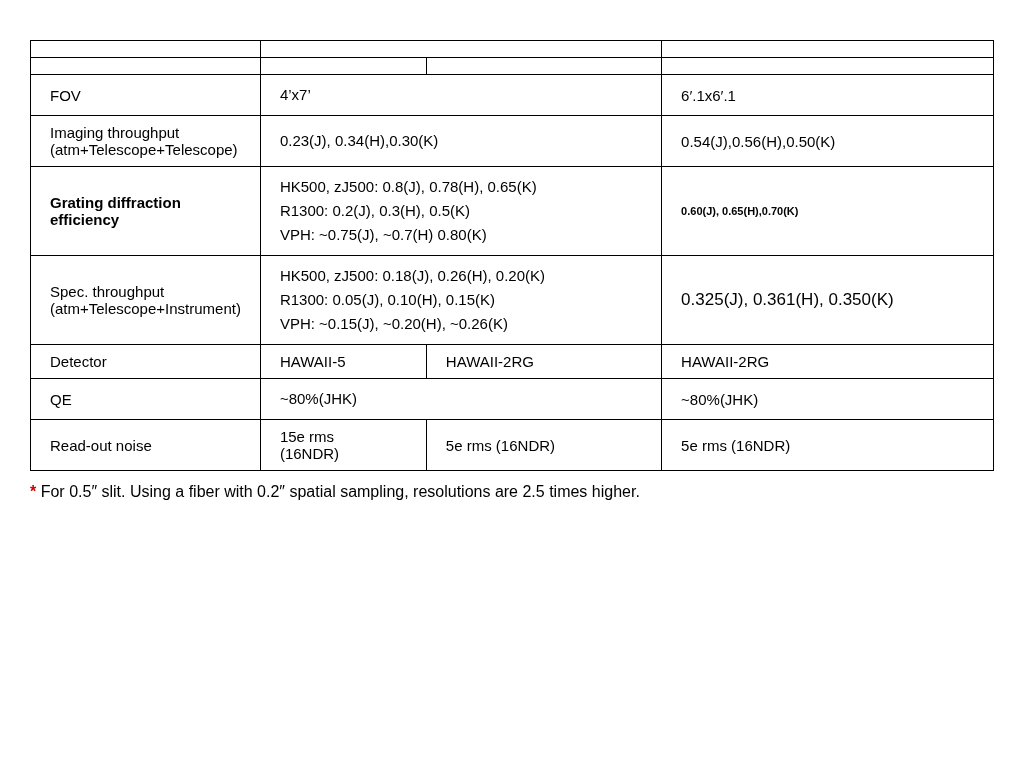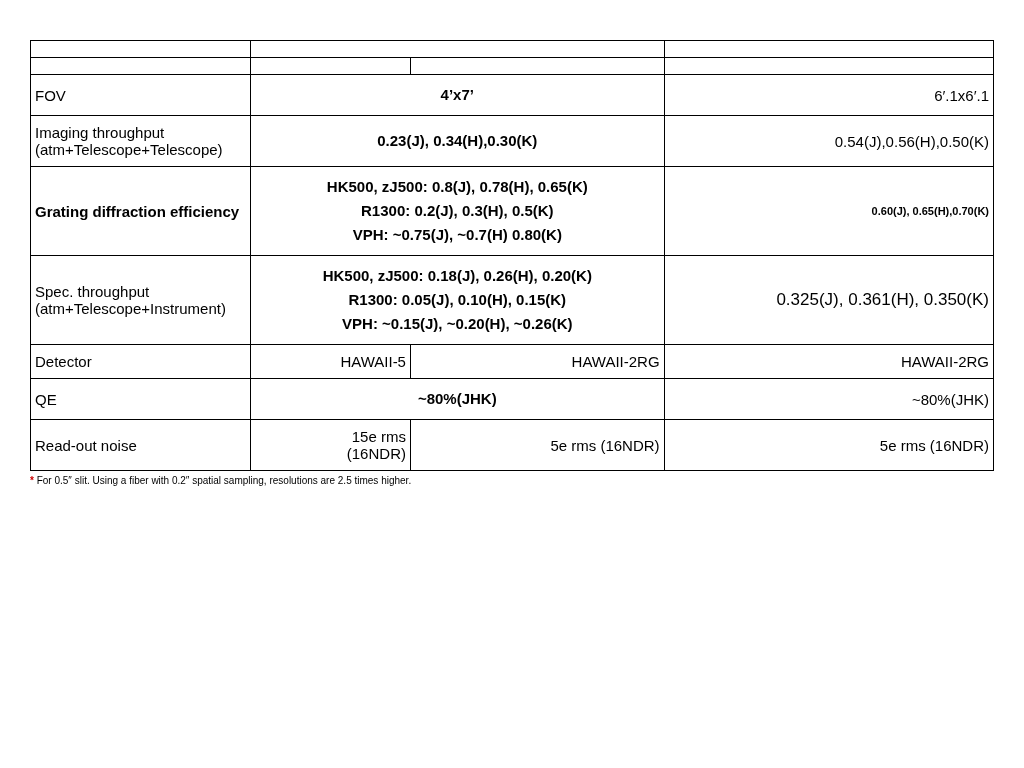--- a/index.html
+++ b/index.html
@@ -19,51 +19,49 @@
     }
     table {
       width: 100%;
       border-collapse: collapse;
       border: 1px solid #000;
       font-size: 15px;
       color: #000;
     }
     th, td {
       border: 1px solid #000;
-      padding: 8px 4px;
+      padding: 8px 19px;
       vertical-align: middle;
     }
     .header-moircs {
       text-align: center;
       font-weight: normal;
     }
     .header-mosfire {
       text-align: center;
       font-weight: normal;
     }
     .header-current, .header-new {
       text-align: center;
       font-weight: normal;
     }
     .label-col {
       width: 220px;
       font-weight: normal;
     }
     .value-col {
-      text-align: right;
+      text-align: left;
     }
     .multi-line {
       line-height: 1.6;
-      text-align: center;
-      font-weight: bold;
     }
     .red { color: #cc0000; }
     .footnote {
-      margin-top: 4px;
-      font-size: 10px;
+      margin-top: 12px;
+      font-size: 16px;
       color: #000;
     }
     .footnote .red {
       color: #cc0000;
       font-weight: bold;
     }
   </style>
 </head>
 <body>
 

